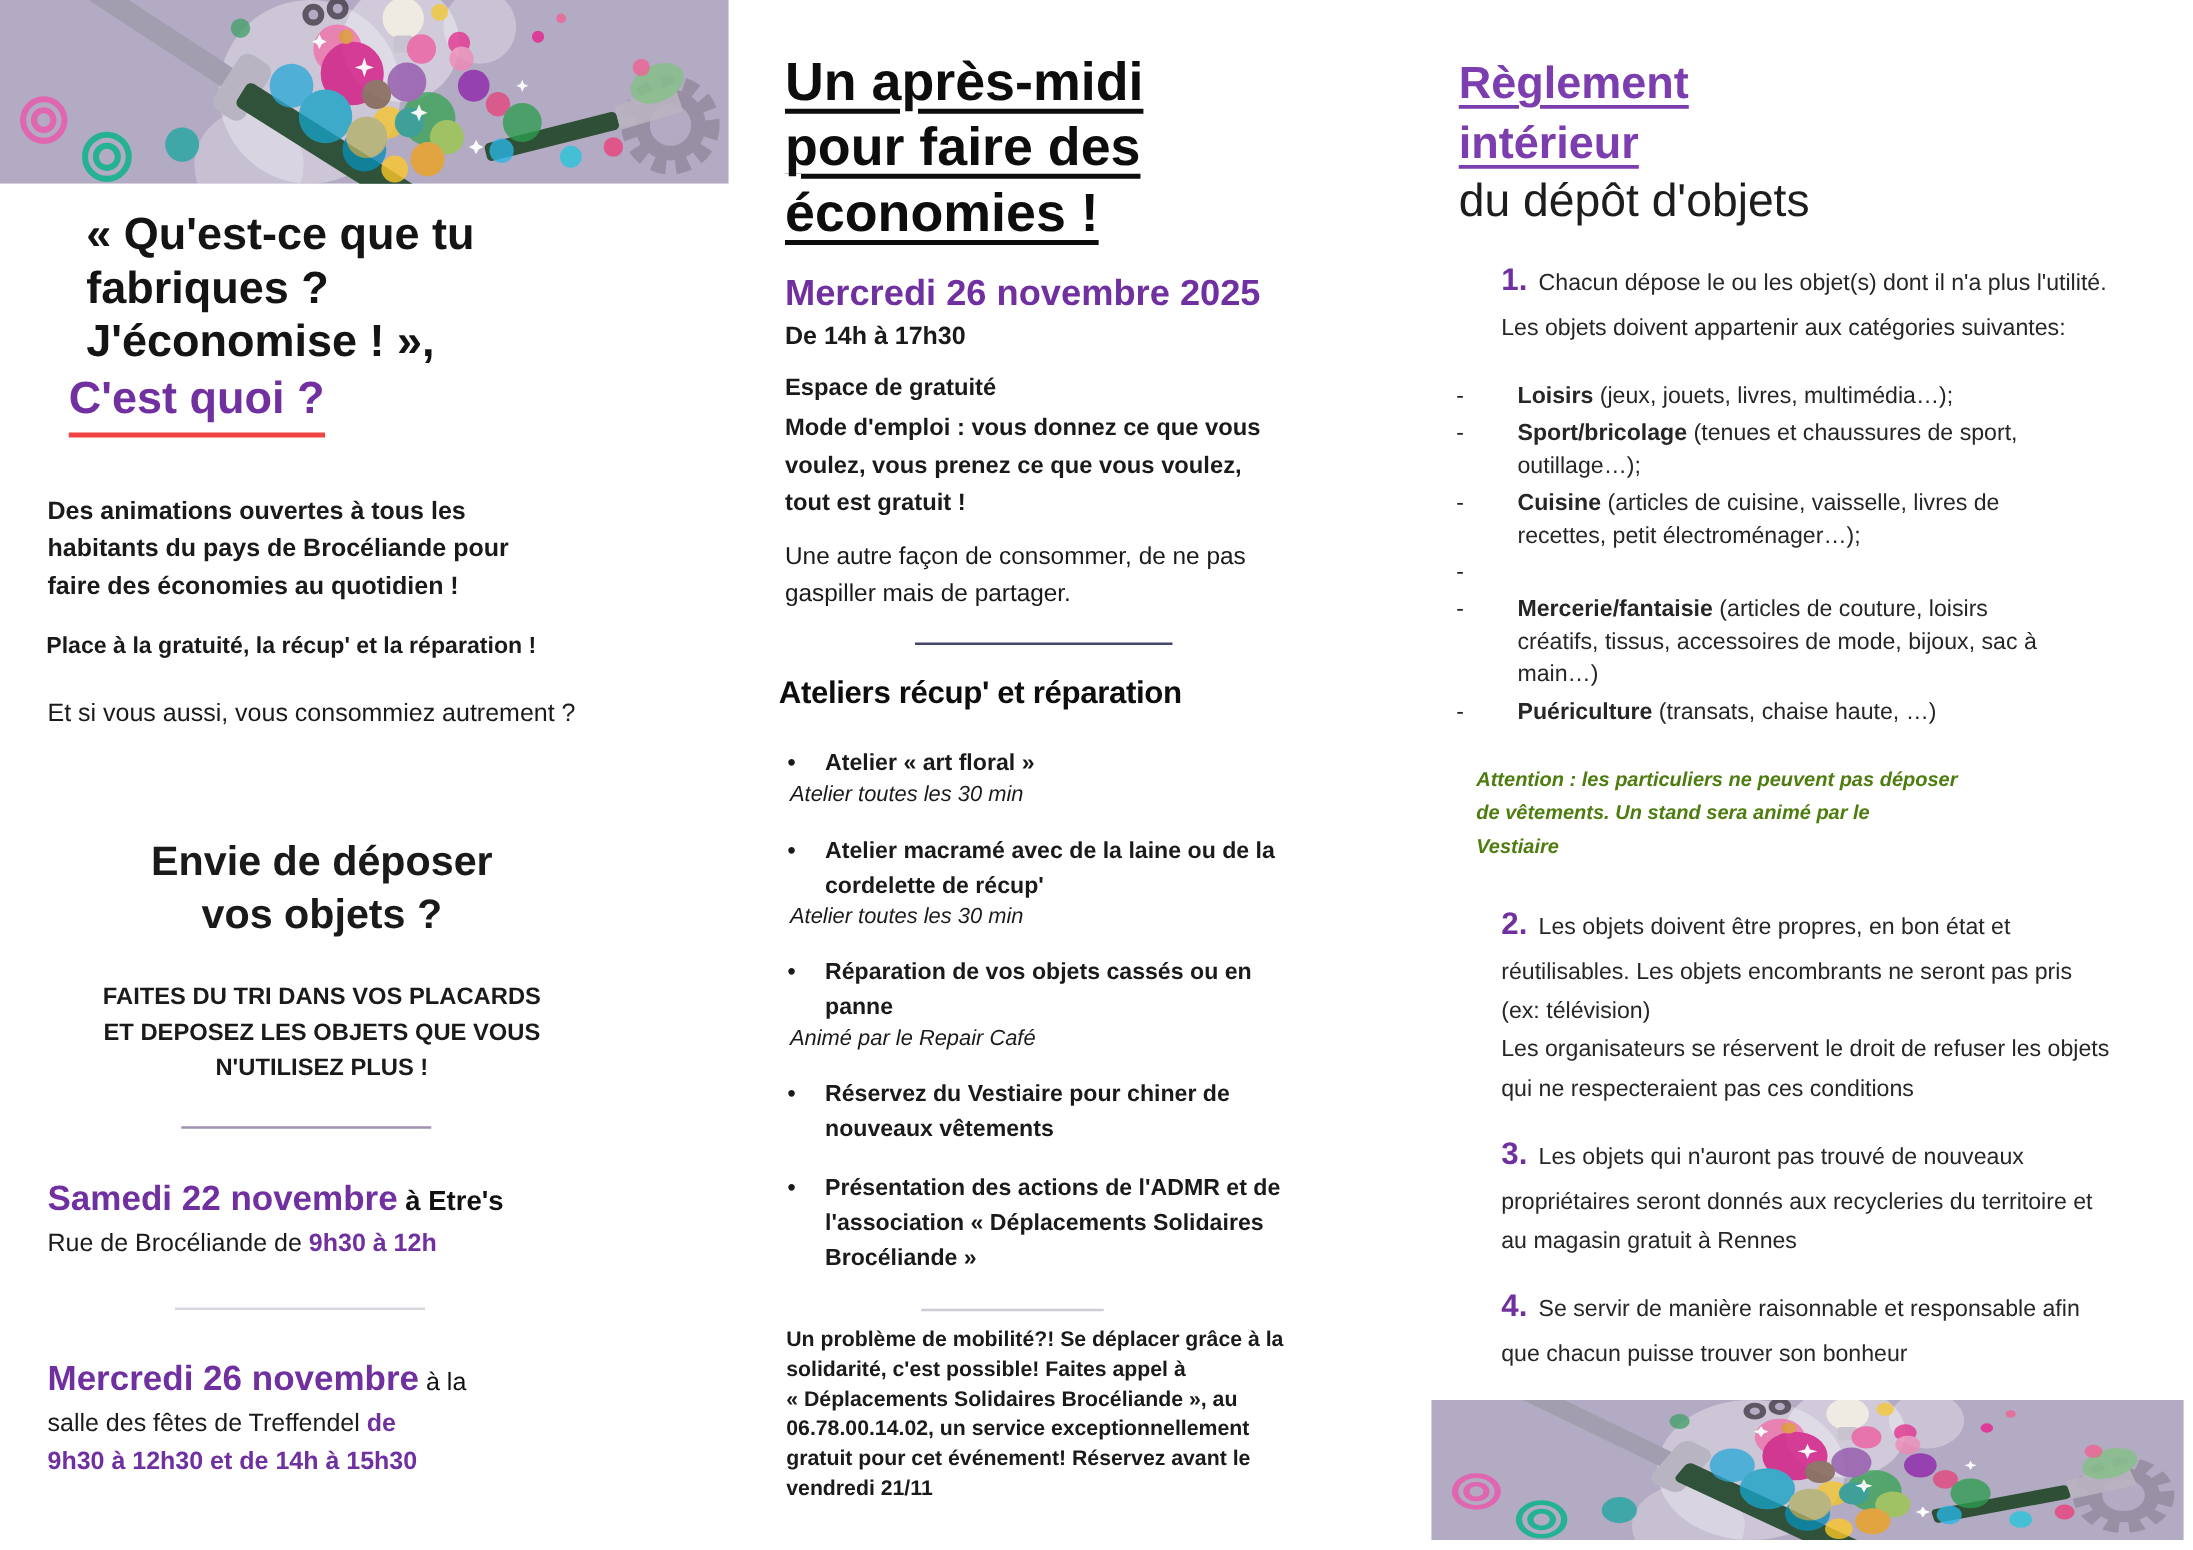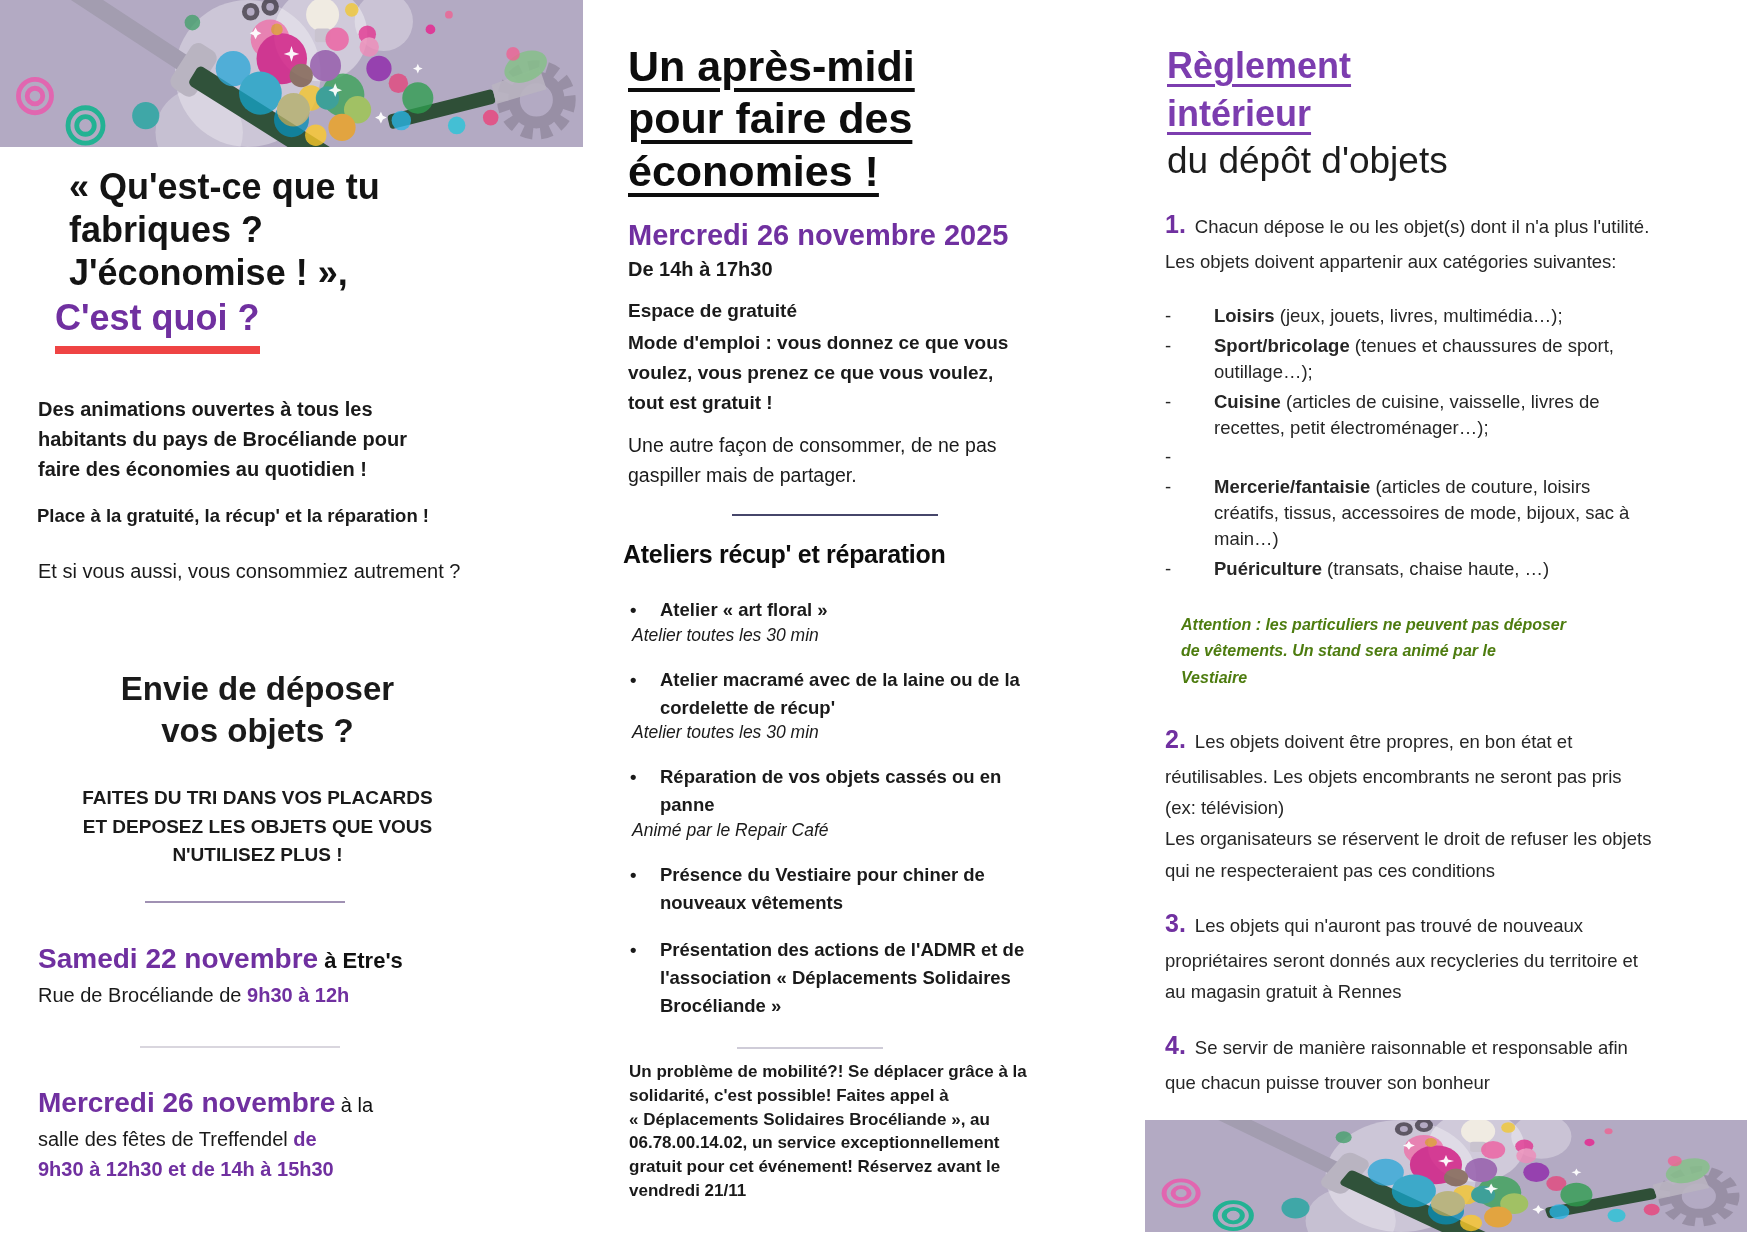--- a/index.html
+++ b/index.html
@@ -5,21 +5,21 @@
   html,body{margin:0;padding:0;background:#fff;}
   .page{position:relative;width:1754px;height:1240px;background:#ffffff;overflow:hidden;
         font-family:"Liberation Sans",sans-serif;color:#1a1a1a;}
   .abs{position:absolute;}
   .pre{white-space:pre-line;}
   .ctr{text-align:center;}
 
   
   .l-title{left:69px;top:165px;width:480px;font-size:36px;font-weight:700;line-height:1.2;color:#141414;}
   .l-title-purple{left:55px;top:298px;font-size:36px;font-weight:700;color:#7030a0;
-                  border-bottom:8px solid #ef4444;padding-bottom:7px;display:inline-block;}
+                  border-bottom:4px solid #ef4444;padding-bottom:7px;display:inline-block;}
   .l-intro{left:38px;top:394px;width:500px;font-size:20px;font-weight:700;line-height:1.5;}
   .l-tagline{left:37px;top:505px;width:520px;font-size:18.5px;font-weight:700;white-space:nowrap;}
   .l-question{left:38px;top:560px;width:500px;font-size:20px;font-weight:400;}
   .l-h2{left:0;top:668px;width:515px;font-size:33px;font-weight:700;line-height:1.27;}
   .l-caps{left:10px;top:784px;width:495px;font-size:19px;font-weight:700;line-height:1.5;}
   .l-div1{left:145px;top:901px;width:200px;border-top:2px solid #a091b3;}
   .l-div2{left:140px;top:1046px;width:200px;border-top:2px solid #d9d6de;}
   .l-date{left:38px;top:938px;width:500px;font-size:20px;line-height:1.5;}
   .l-date2{top:1082px;}
   .day{font-size:28px;font-weight:700;color:#7030a0;}
@@ -43,21 +43,21 @@
   .bullet .txt{flex:1;}
   .note{font-size:17.5px;font-weight:400;font-style:italic;margin:1px 0 20px 2px;}
   .mb20{margin-bottom:20px;}
   .m-div2{left:737px;top:1047px;width:146px;border-top:2px solid #cfccd8;}
   .m-footer{left:629px;top:1060px;width:450px;font-size:17px;font-weight:700;line-height:1.4;}
 
   
   .r-title-purple{left:1167px;top:42px;font-size:36px;font-weight:700;line-height:1.32;color:#7c3daf;
                   text-decoration:underline;text-decoration-thickness:3px;text-underline-offset:6px;}
   .r-title-black{left:1167px;top:140px;font-size:37px;font-weight:400;color:#1d1d1d;}
-  .r-rule{width:490px;font-size:18.5px;font-weight:400;line-height:1.7;color:#262626;}
+  .r-rule{width:490px;font-size:18.5px;font-weight:400;line-height:1.7;color:#262626;margin-left:36px;}
   .r-rule1{left:1165px;top:203px;}
   .r-rule2{left:1165px;top:718px;}
   .r-rule3{left:1165px;top:902px;}
   .r-rule4{left:1165px;top:1024px;}
   .rnum{font-size:25px;font-weight:700;color:#7030a0;margin-right:9px;}
   .r-cats{left:1165px;top:303px;width:486px;font-size:18.5px;line-height:1.4;color:#262626;}
   .cat{display:flex;margin-bottom:4px;}
   .cat .dash{width:49px;flex:none;}
   .cat .body{flex:1;}
   .cat .name{font-weight:700;}
@@ -234,21 +234,21 @@
 
     <div class="bullet">
       <span class="dot">•</span>
       <span class="txt pre">Réparation de vos objets cassés ou en
 panne</span>
     </div>
     <div class="note">Animé par le Repair Café</div>
 
     <div class="bullet mb20">
       <span class="dot">•</span>
-      <span class="txt pre">Présence du Vestiaire pour chiner de
+      <span class="txt pre">Réservez du Vestiaire pour chiner de
 nouveaux vêtements</span>
     </div>
 
     <div class="bullet">
       <span class="dot">•</span>
       <span class="txt pre">Présentation des actions de l'ADMR et de
 l'association « Déplacements Solidaires
 Brocéliande »</span>
     </div>
   </div>

